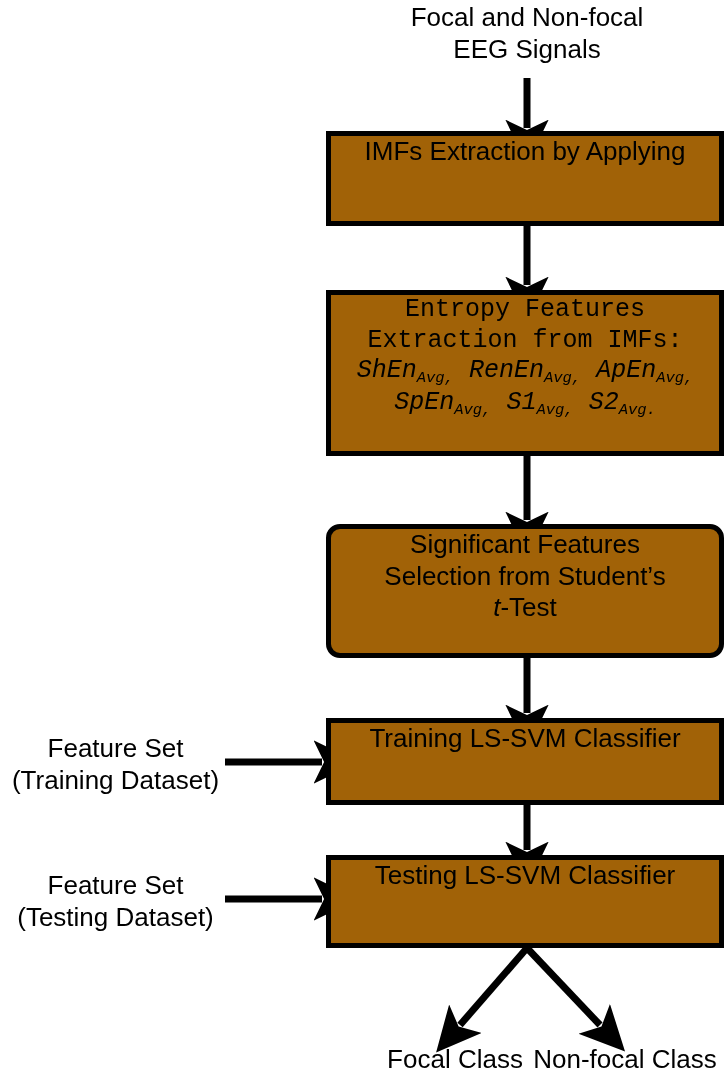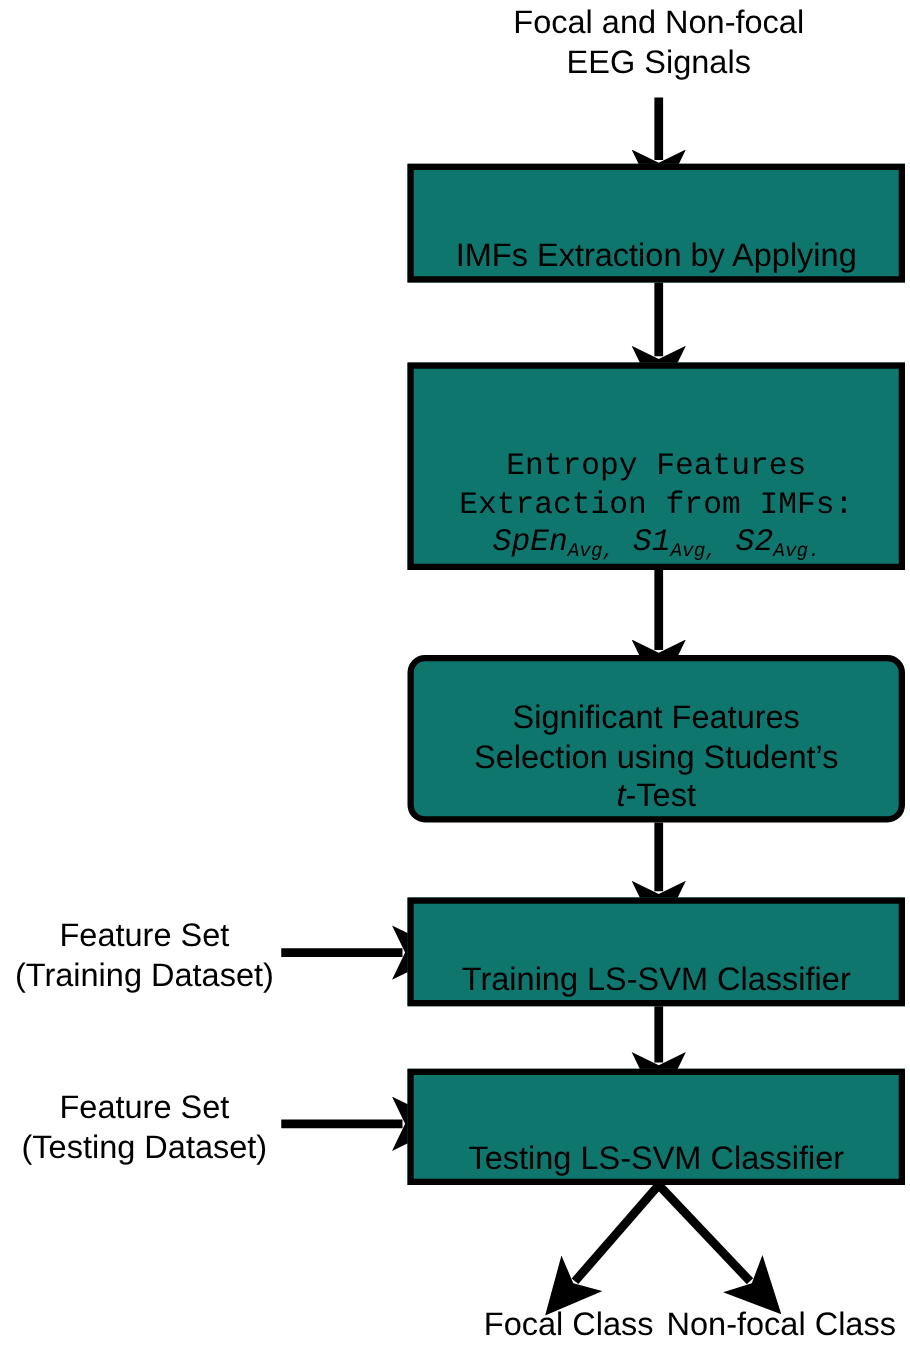--- a/index.html
+++ b/index.html
@@ -15,23 +15,23 @@
     position: relative;
     width: 728px;
     height: 1081px;
     overflow: hidden;
     background: #ffffff;
   }
   .node {
     position: absolute;
     box-sizing: border-box;
     border: 5px solid #000000;
-    background: #0f766e;
+    background: #a16207;
     display: flex;
-    align-items: flex-end;
+    align-items: flex-start;
     justify-content: center;
     text-align: center;
     line-height: 1.22;
   }
   .node .txt {
     display: block;
     width: 100%;
     padding: 0 6px;
     box-sizing: border-box;
   }
@@ -101,33 +101,41 @@
       <span class="line1">IMFs  Extraction by Applying</span>
     </span>
   </div>
 
   <div class="node fs25" style="left:326px; top:290px; width:398px; height:166px;font-family:Liberation Mono, monospace;">
     <span class="txt">
       <span class="line1">Entropy Features</span>
       <span class="line1">Extraction from IMFs:</span>
       <span class="line1 ital">
         <span>
+          <span>ShEn</span><sub>Avg,</sub></span>
+        <span>
+          <span>RenEn</span><sub>Avg,</sub></span>
+        <span>
+          <span>ApEn</span><sub>Avg,</sub></span>
+      </span>
+      <span class="line1 ital">
+        <span>
           <span>SpEn</span><sub>Avg,</sub></span>
         <span>
           <span>S1</span><sub>Avg,</sub></span>
         <span>
           <span>S2</span><sub>Avg.</sub></span>
       </span>
     </span>
   </div>
 
   <div class="node fs26" style="left:326px; top:524px; width:398px; height:134px;border-radius:14px;">
     <span class="txt">
       <span class="line1">Significant Features</span>
-      <span class="line1">Selection using Student’s</span>
+      <span class="line1">Selection from Student’s</span>
       <span class="line1"><span class="ital">t</span><span>-Test</span></span>
     </span>
   </div>
 
   <div class="node fs26" style="left:326px; top:718px; width:398px; height:87px;">
     <span class="txt">Training LS-SVM Classifier</span>
   </div>
 
   <div class="node fs26" style="left:326px; top:855px; width:398px; height:93px;">
     <span class="txt">Testing LS-SVM Classifier</span>

